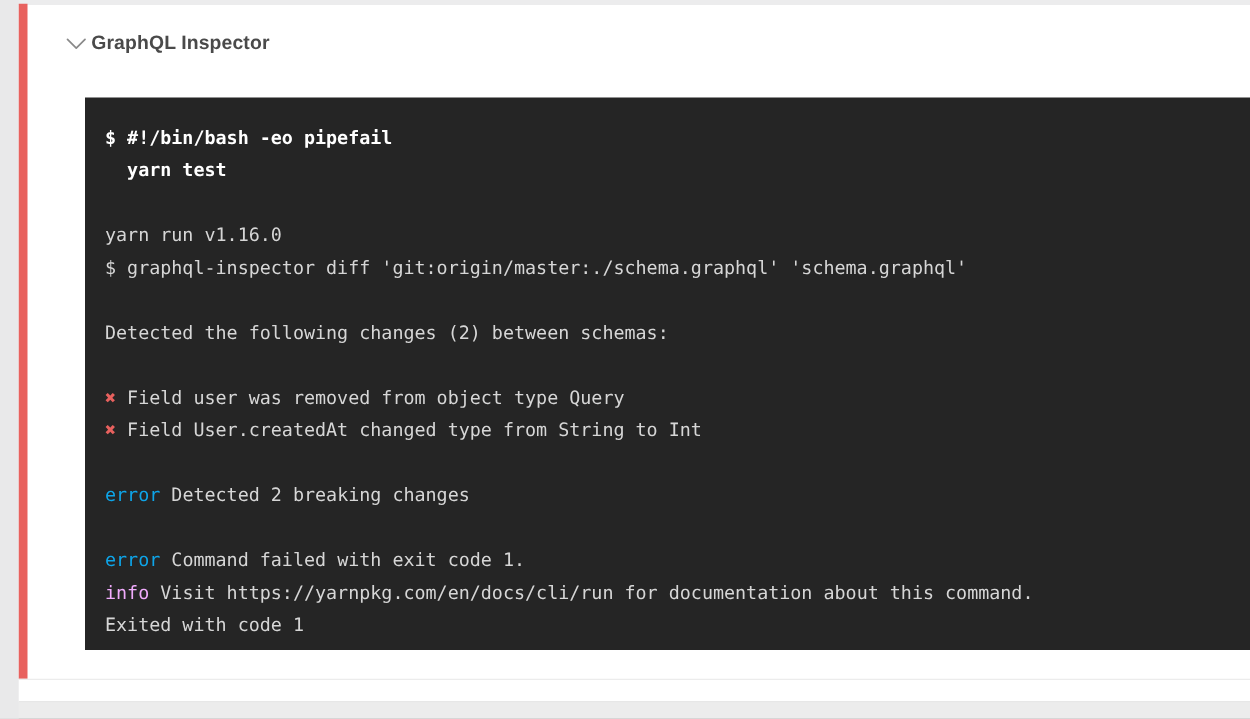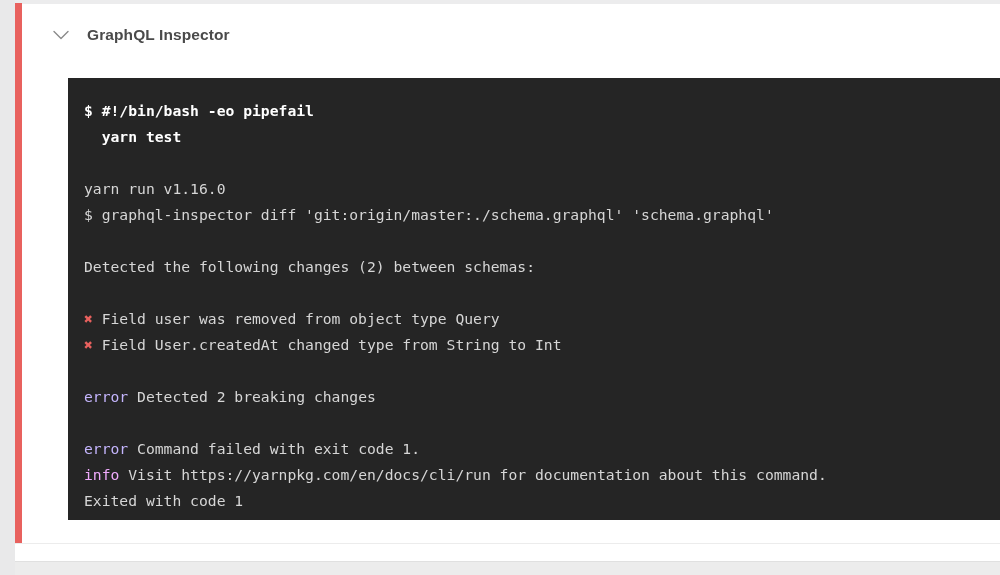--- a/index.html
+++ b/index.html
@@ -60,21 +60,21 @@
   }
 
   
   .job-header {
     position: absolute;
     left: 50px;
     top: 18px;
     height: 34px;
     display: flex;
     align-items: center;
-    gap: 15px;
+    gap: 1px;
   }
 
   .chevron-icon {
     width: 22px;
     height: 22px;
     display: block;
     flex: 0 0 auto;
   }
   .chevron-icon svg { display: block; }
 
@@ -119,21 +119,21 @@
     color: #ffffff;
     font-weight: bold;
     margin-top: 44px;
   }
 
   .mark-err {
     color: #e8615e;
     font-weight: bold;
   }
 
-  .lbl-error { color: #c4b5fd; text-align: center; }
+  .lbl-error { color: #0ea5e9; text-align: center; }
   .lbl-info  { color: #f0abfc; }
 
   
   .card-separator {
     position: absolute;
     left: 15px;
     top: 543px;
     width: 985px;
     height: 1px;
     background: #ececec;

